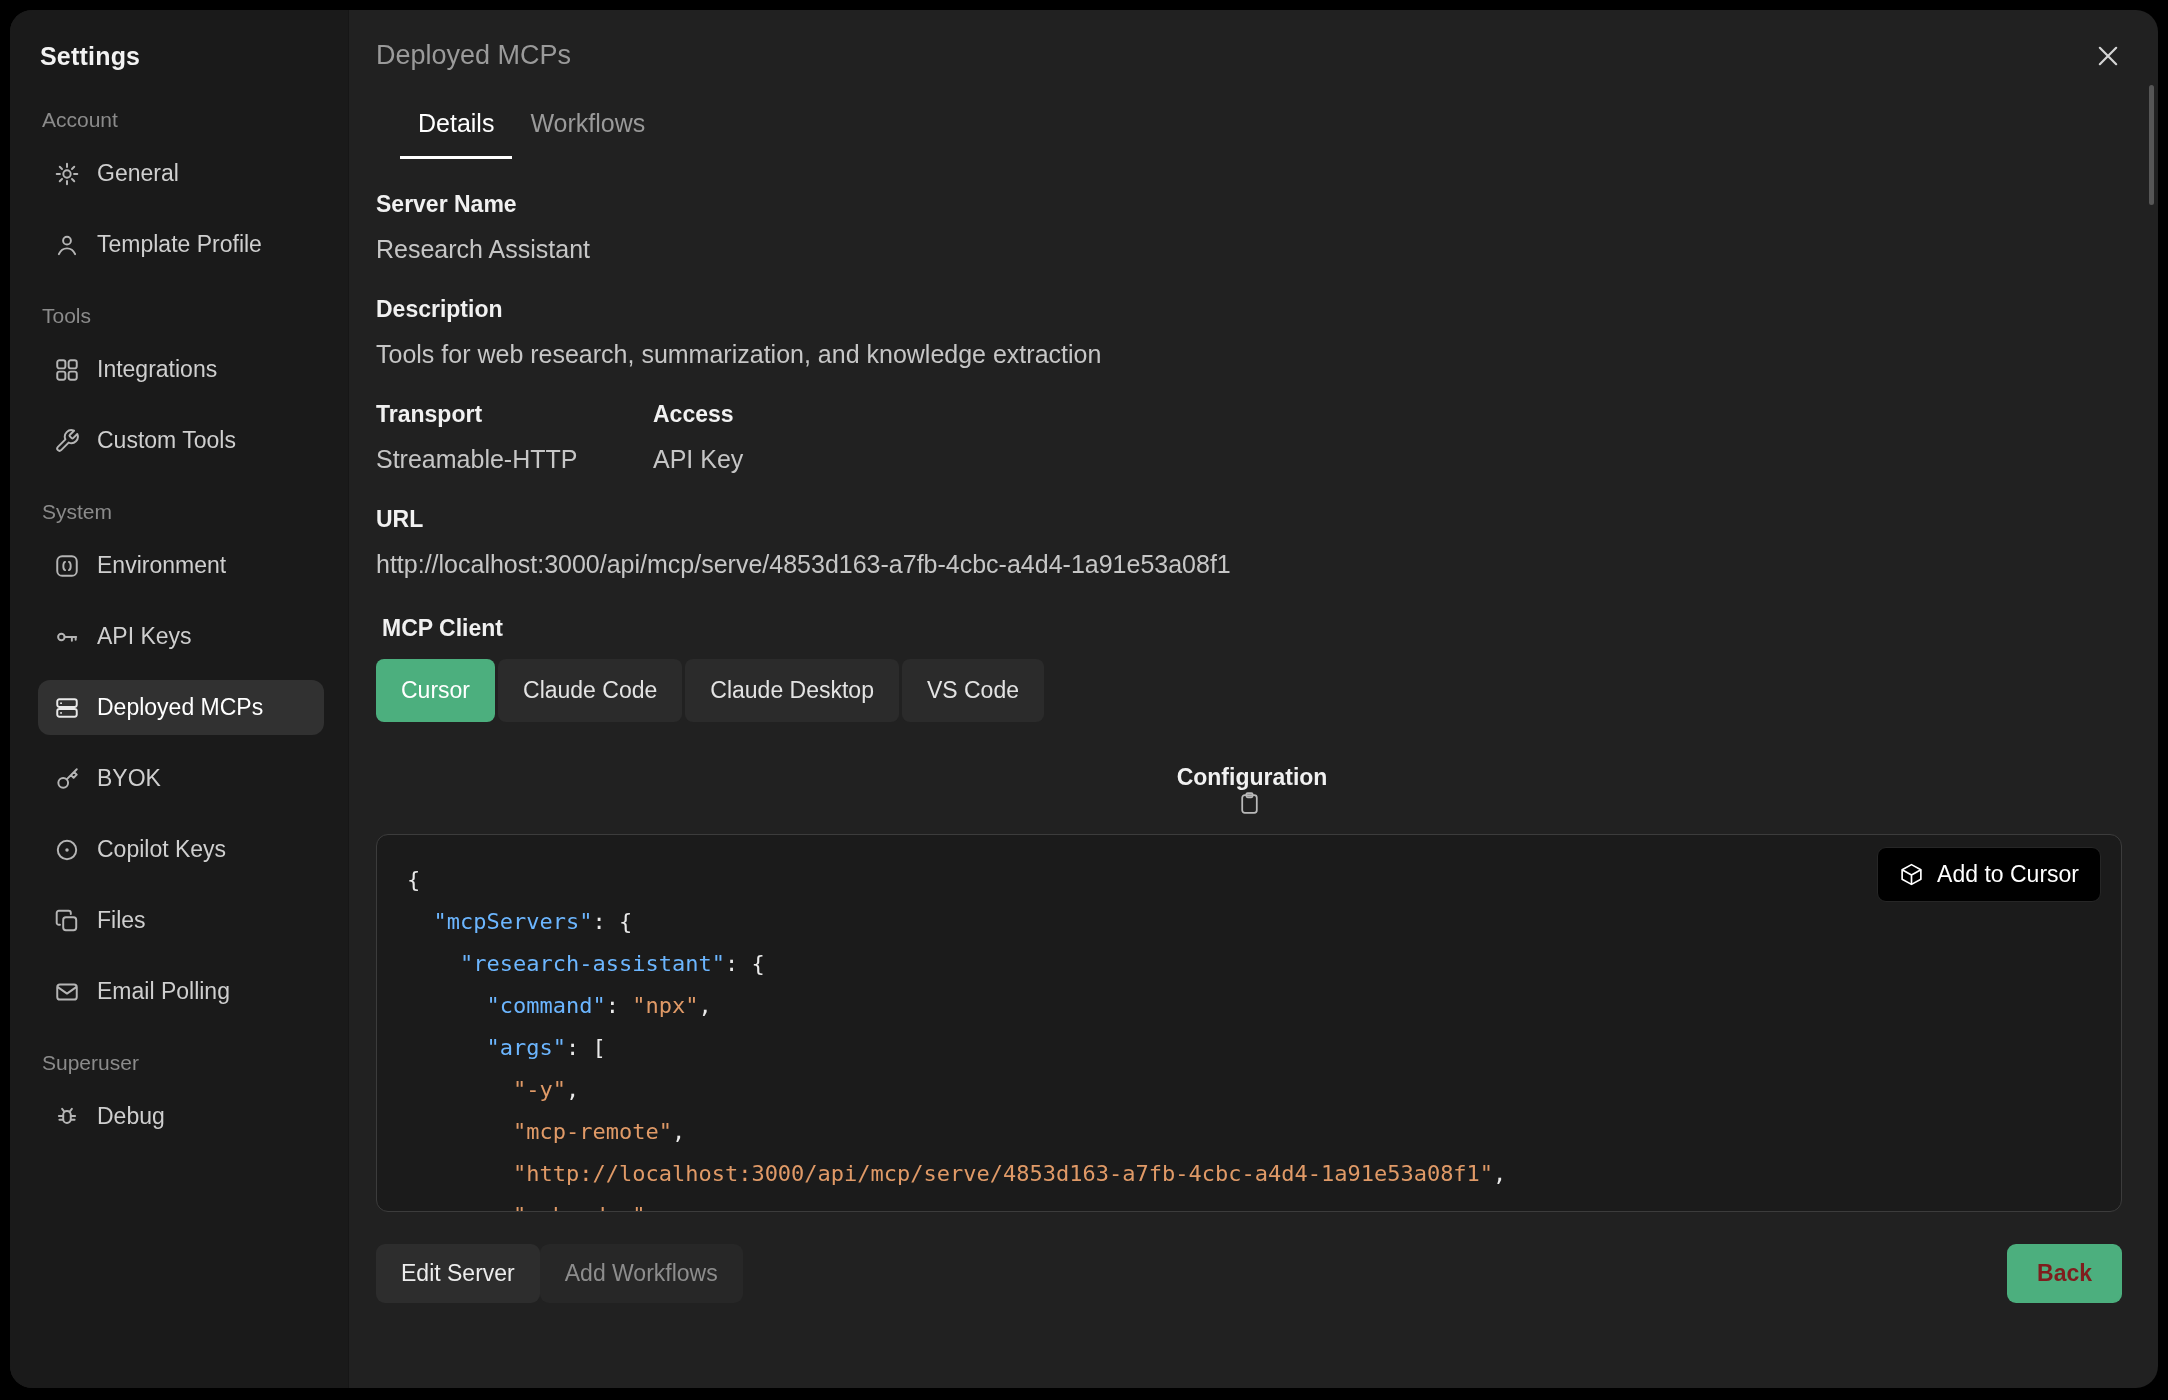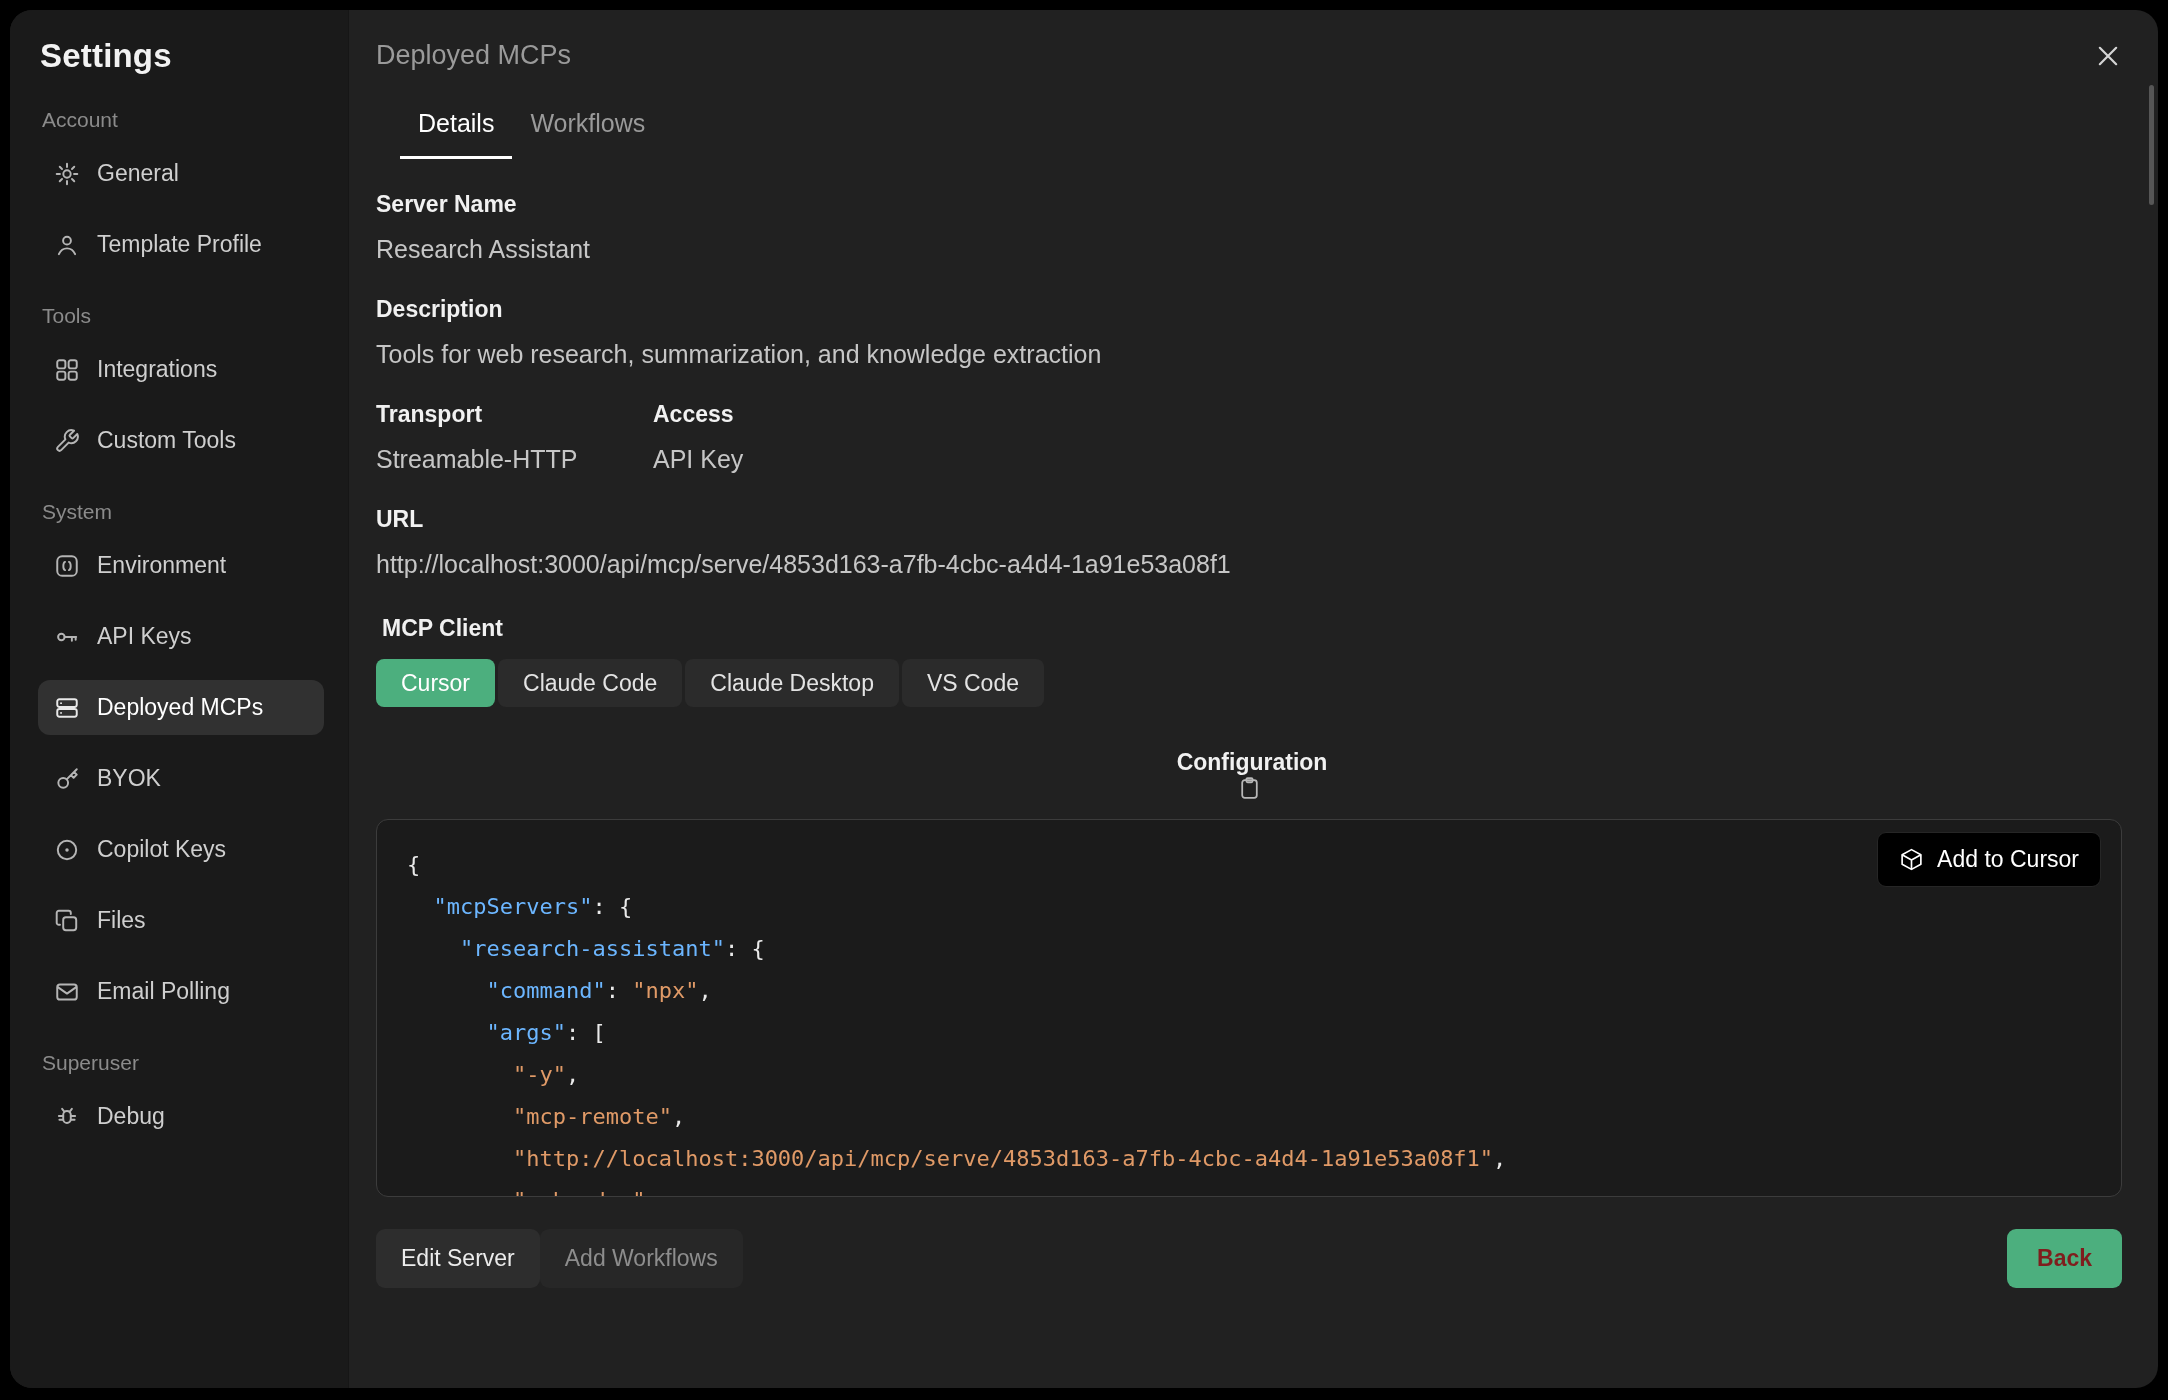--- a/index.html
+++ b/index.html
@@ -13,21 +13,21 @@
     position: absolute; top: 10px; left: 10px; right: 10px; bottom: 12px;
     background: #212121; border-radius: 22px; overflow: hidden;
     display: flex;
   }
   
   .sidebar {
     flex: 0 0 339px; width: 339px;
     background: #1a1a1a; border-right: 1px solid #161616;
     padding: 26px 24px 0 30px;
   }
-  .settings-title { font-size: 33px; font-weight: 700; color: #f2f2f2; line-height: 40px; letter-spacing: .2px; }
+  .settings-title { font-size: 25px; font-weight: 700; color: #f2f2f2; line-height: 40px; letter-spacing: .2px; }
   .section-label { font-size: 21px; color: #8b8b8b; font-weight: 500; margin: 32px 0 14px 2px; }
   .sidebar .section-label:first-of-type { margin-top: 22px; }
   .side-item {
     display: flex; align-items: center; gap: 17px;
     height: 55px; padding: 0 16px; margin: 0 0 16px -2px;
     border-radius: 12px; color: #cfcfcf; font-size: 23px; cursor: pointer;
   }
   .side-item .icon { display: flex; color: #b5b5b5; }
   .side-item svg { width: 26px; height: 26px; }
   .side-item.selected { background: #313131; color: #ffffff; }
@@ -45,21 +45,21 @@
   }
   .tab:first-child { margin-left: 24px; }
   .tab.active { color: #ffffff; border-bottom-color: #ffffff; }
   .field-label { font-size: 23px; font-weight: 600; color: #f1f1f1; margin-top: 32px; }
   .field-value { font-size: 25px; color: #c6c6c6; margin-top: 17px; font-weight: 400; }
   .two-col { display: flex; margin-top: 0; }
   .col-transport { width: 277px; }
   .client-label { font-size: 23px; font-weight: 600; color: #f1f1f1; margin: 36px 0 0 6px; }
   .segmented { display: inline-flex; gap: 3px; margin: 17px 0 0 0; border-radius: 10px; }
   .seg-btn {
-    font-size: 23px; height: 48px; padding: 0 25px; border: none; cursor: pointer;
+    font-size: 23px; height: 63px; padding: 0 25px; border: none; cursor: pointer;
     background: #2b2b2b; color: #e3e3e3; border-radius: 8px; font-family: inherit;
   }
   .seg-btn.selected { background: #4caf7e; color: #ffffff; font-weight: 500; }
   .config-row { display: flex; align-items: center; justify-content: space-between; margin-top: 42px; flex-direction: column; }
   .config-label { font-size: 23px; font-weight: 600; color: #f1f1f1; margin-left: 6px; }
   .clipboard-btn { background: none; border: none; color: #b9b9b9; cursor: pointer; display: flex; }
   .clipboard-btn svg { width: 25px; height: 25px; }
   .code-block {
     position: relative; margin-top: 18px; height: 378px;
     background: #1b1b1b; border: 1px solid #3c3c3c; border-radius: 12px;

